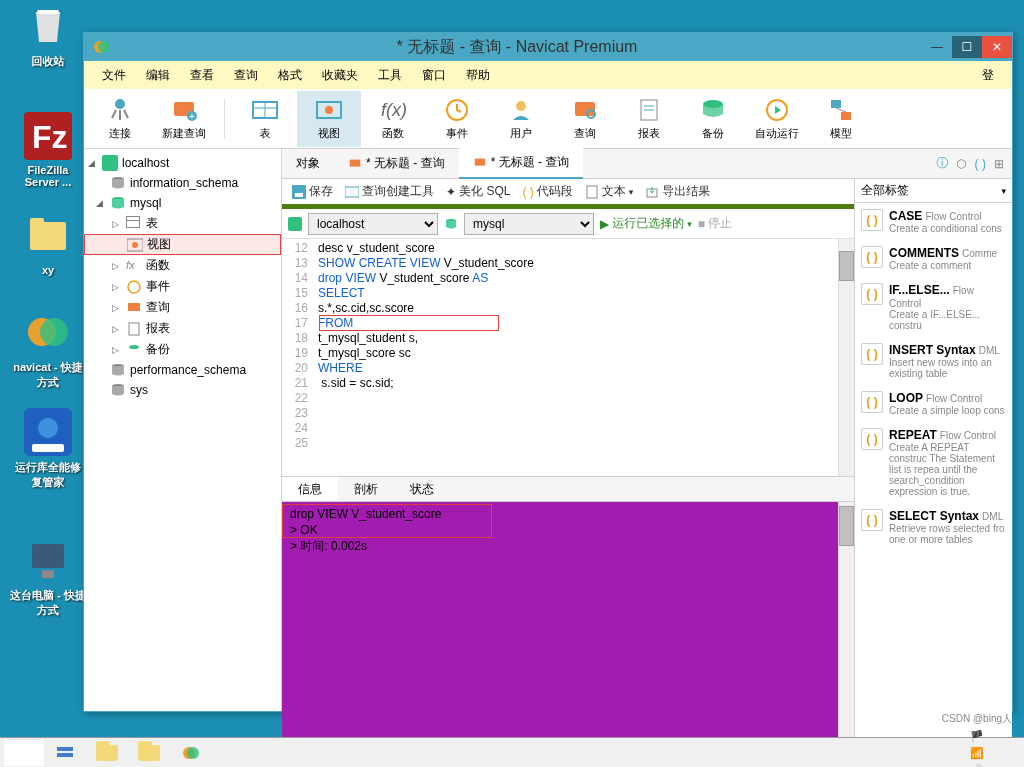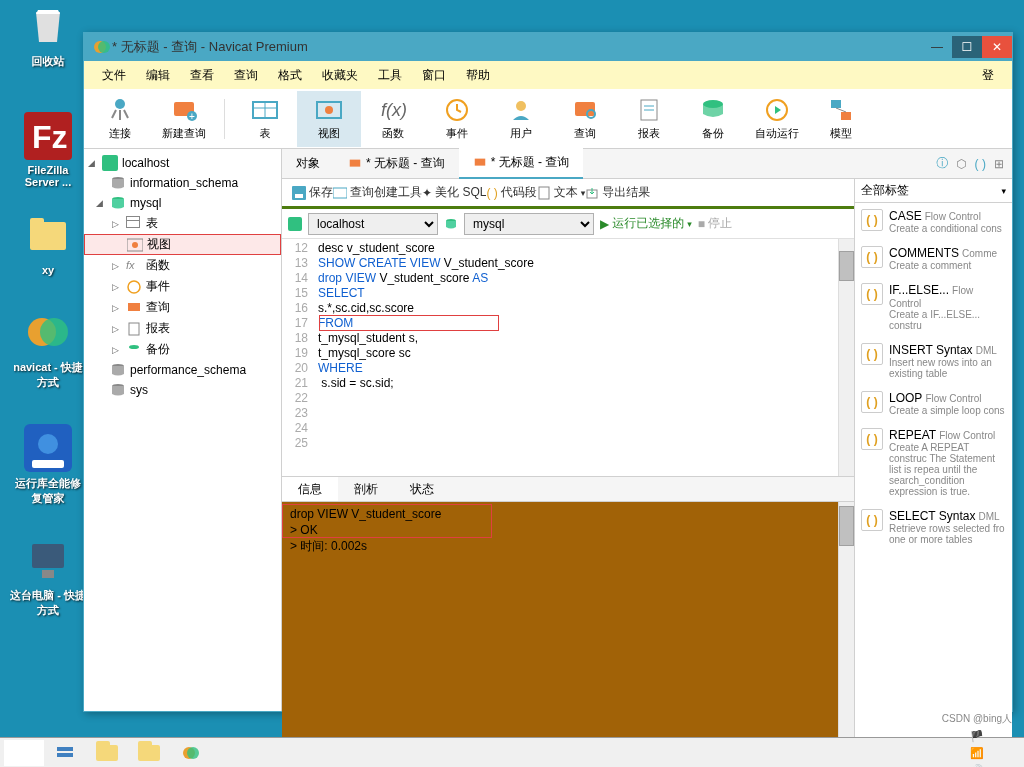--- a/index.html
+++ b/index.html
@@ -7,21 +7,21 @@
 
 
 .desktop-icon { position: absolute; width: 76px; text-align: center; color: white; font-size: 11px; cursor: pointer; }
 .desktop-icon .icon-img { width: 48px; height: 48px; margin: 0 auto 4px; }
 .desktop-icon .label { text-shadow: 1px 1px 2px rgba(0,0,0,0.8); font-weight: bold; }
 
 
 .window { position: absolute; left: 83px; top: 32px; width: 930px; height: 680px; background: #fff; border: 1px solid #4aa8c4; box-shadow: 2px 2px 8px rgba(0,0,0,0.3); }
 .title-bar { height: 28px; background: #4aa8c4; display: flex; align-items: center; position: relative; }
 .title-bar .app-icon { width: 20px; height: 20px; margin-left: 8px; }
-.title-bar .title { flex: 1; color: #333; font-size: 13px; }
+.title-bar .title { flex: 1; text-align: center; color: #333; font-size: 16px; }
 .title-bar .win-controls { display: flex; }
 .title-bar .win-btn { width: 30px; height: 22px; display: flex; align-items: center; justify-content: center; font-size: 12px; cursor: pointer; }
 .title-bar .win-btn.close { background: #e8513d; color: #fff; }
 .title-bar .win-btn.max { background: #2a6378; color: #fff; }
 .title-bar .win-btn.min { color: #333; }
 
 
 .menu-bar { height: 28px; background: #fef9c3; display: flex; align-items: center; padding: 0 8px; font-size: 12px; gap: 0; }
 .menu-bar .menu-item { padding: 4px 10px; cursor: pointer; }
 .menu-bar .right { margin-left: auto; }
@@ -42,46 +42,46 @@
 .tree-item.indent-1 { padding-left: 12px; }
 .tree-item.indent-2 { padding-left: 28px; }
 
 .right-panel { flex: 1; display: flex; flex-direction: column; }
 .tab-row { height: 30px; display: flex; align-items: center; border-bottom: 1px solid #d0d0d0; background: #f5f5f5; font-size: 12px; }
 .tab { padding: 6px 14px; cursor: pointer; display: flex; align-items: center; gap: 4px; }
 .tab.active { background: #fff; border-bottom: 2px solid #4aa8c4; }
 .tab-icons { margin-left: auto; padding-right: 8px; display: flex; gap: 8px; align-items: center; }
 .tab-icons span { cursor: pointer; }
 
-.editor-toolbar { height: 30px; display: flex; align-items: center; gap: 0; padding: 0 10px; font-size: 12px; border-bottom: 3px solid #4d7c0f; }
+.editor-toolbar { height: 30px; display: flex; align-items: center; gap: 12px; padding: 0 10px; font-size: 12px; border-bottom: 5px solid #4d7c0f; }
 .editor-toolbar .et-btn { display: flex; align-items: center; gap: 3px; cursor: pointer; color: #333; }
 
 .conn-row { height: 30px; display: flex; align-items: center; gap: 6px; padding: 0 6px; font-size: 12px; border-bottom: 1px solid #e0e0e0; }
 .conn-row select { height: 22px; font-size: 12px; border: 1px solid #b0b0b0; padding: 0 4px; }
 .conn-row .run-btn { color: #2a8a2a; display: flex; align-items: center; gap: 3px; cursor: pointer; }
 .conn-row .stop-btn { color: #aaa; display: flex; align-items: center; gap: 3px; }
 .editor { flex: 1; position: relative; height: 212px; overflow: hidden; }
 .gutter { width: 32px; background: #fff; font-family: Consolas, monospace; font-size: 12px; color: #aaa; text-align: right; padding: 2px 6px 2px 2px; line-height: 15px; }
 .code { font-family: Consolas, monospace; font-size: 12px; line-height: 15px; padding: 2px 4px; position: relative; white-space: pre; }
 .code .kw { color: #1060d0; }
 .highlight-box { position: absolute; border: 1px solid #e04040; pointer-events: none; }
 .right-side { width: 158px; border-left: 1px solid #d0d0d0; overflow: hidden; background: #fff; }
 .tags-drop { height: 24px; border-bottom: 1px solid #d0d0d0; display: flex; align-items: center; padding: 0 6px; font-size: 12px; }
 .snippet-list { overflow: auto; height: 540px; font-size: 11px; }
 .snippet { display: flex; padding: 6px 6px; gap: 6px; }
 .snippet .sn-icon { width: 22px; height: 22px; border: 1px solid #ccc; border-radius: 2px; display: flex; align-items: center; justify-content: center; color: #e0a020; font-weight: bold; font-size: 12px; flex-shrink: 0; }
-.snippet .sn-body .sn-title { font-weight: normal; font-size: 12px; }
+.snippet .sn-body .sn-title { font-weight: bold; font-size: 12px; }
 .snippet .sn-body .sn-sub { color: #888; font-size: 10px; }
 .snippet .sn-body .sn-desc { color: #888; font-size: 10px; }
 .search-row { height: 26px; border-top: 1px solid #d0d0d0; display: flex; align-items: center; padding: 0 6px; gap: 4px; font-size: 11px; }
 
 .output-tabs { height: 26px; display: flex; border-top: 1px solid #d0d0d0; border-bottom: 1px solid #d0d0d0; font-size: 12px; background: #f5f5f5; position: relative; }
 .output-tabs .otab { padding: 4px 16px; cursor: pointer; }
 .output-tabs .otab.active { background: #fff; }
-.output-body { flex: 1; font-family: Consolas, monospace; font-size: 12px; padding: 4px 8px; background: #a16207; position: relative; line-height: 16px; overflow: auto; }
+.output-body { flex: 1; font-family: Consolas, monospace; font-size: 12px; padding: 4px 8px; background: #a21caf; position: relative; line-height: 16px; overflow: auto; }
 
 .status-bar { height: 22px; border-top: 1px solid #d0d0d0; background: #f5f5f5; display: flex; align-items: center; font-size: 11px; padding: 0 8px; }
 .status-bar .status-right { margin-left: auto; }
 
 
 .taskbar { position: absolute; bottom: 0; left: 0; right: 0; height: 30px; background: #f0f0f0; border-top: 1px solid #999; display: flex; align-items: center; padding: 0 4px; font-size: 11px; }
 .taskbar .start { width: 40px; height: 26px; background: #fff; display: flex; align-items: center; justify-content: center; cursor: pointer; }
 .taskbar .task-item { width: 42px; height: 26px; display: flex; align-items: center; justify-content: center; cursor: pointer; }
 .taskbar .tray { margin-left: auto; display: flex; align-items: center; gap: 4px; padding-right: 8px; flex-direction: column; }
 .ic-table { width: 14px; height: 12px; background: #fff; border: 1px solid #888; display: inline-block; position: relative; }
@@ -122,21 +122,21 @@
 </div>
 <div class="desktop-icon" style="left:10px;top:308px">
   <div class="icon-img">
       <svg viewBox="0 0 48 48">
         <circle cx="18" cy="24" r="14" fill="#e8a030"></circle>
         <circle cx="30" cy="24" r="14" fill="#30c080" opacity="0.8"></circle>
       </svg>
     </div>
   <div class="label">navicat - 快捷方式</div>
 </div>
-<div class="desktop-icon" style="left:10px;top:424px">
+<div class="desktop-icon" style="left:10px;top:408px">
   <div class="icon-img">
       <svg viewBox="0 0 48 48">
         <rect fill="#2060c0" width="48" height="48" rx="6"></rect>
         <circle cx="24" cy="20" r="10" fill="#4090e0"></circle>
         <rect x="8" y="36" width="32" height="8" fill="#fff" rx="2"></rect>
       </svg>
     </div>
   <div class="label">运行库全能修复管家</div>
 </div>
 <div class="desktop-icon" style="left:10px;top:536px">

